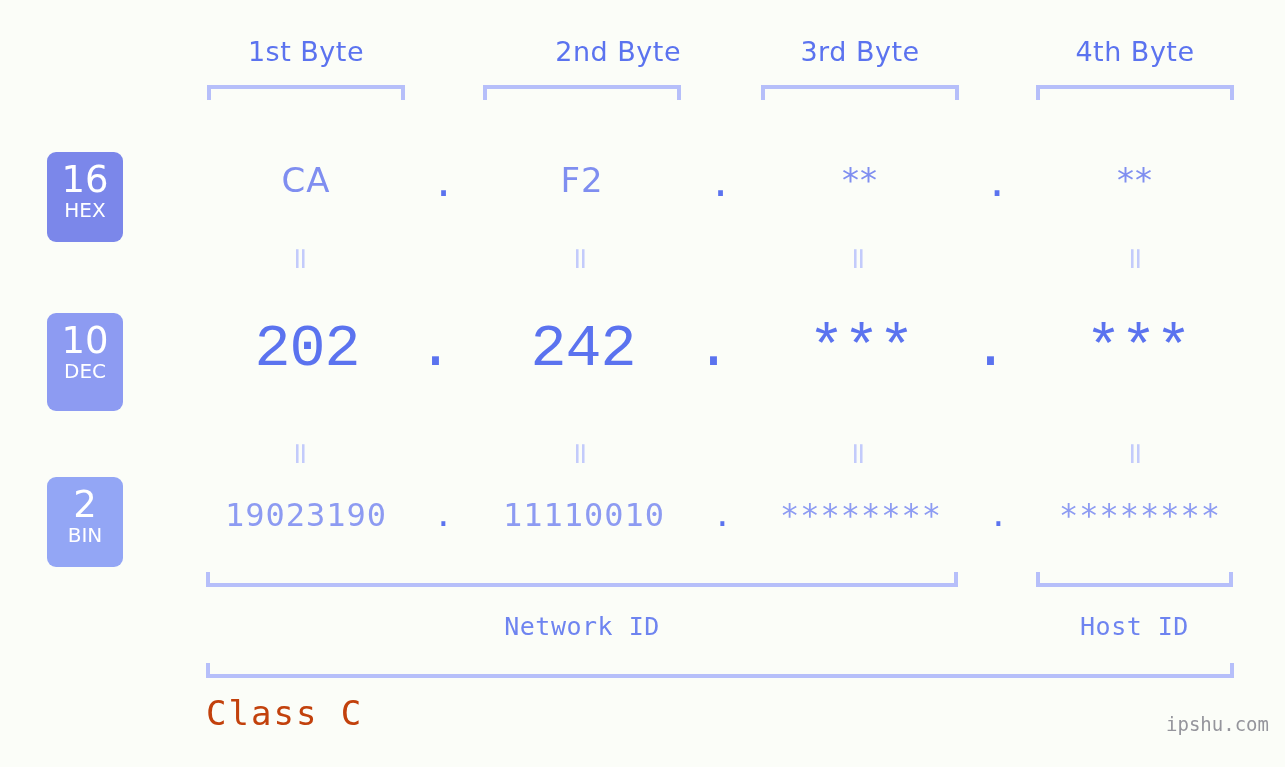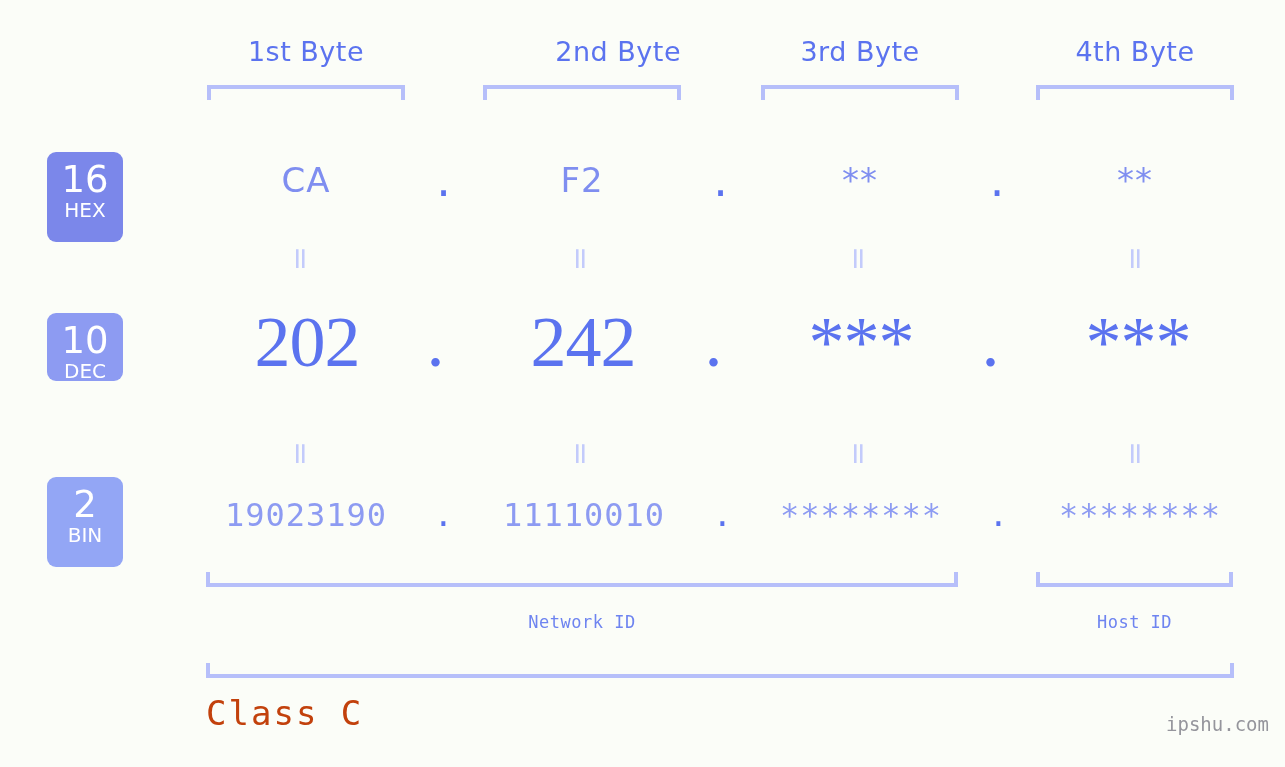--- a/index.html
+++ b/index.html
@@ -73,21 +73,21 @@
     font-weight: 400;
     font-family: "DejaVu Sans", sans-serif;
   }
   .badge .nm {
     display: block;
     font-size: 20px;
     line-height: 22px;
     font-family: "DejaVu Sans", sans-serif;
   }
   #badge-hex { top: 152px; height: 90px; background: #7b87ea; }
-  #badge-dec { top: 313px; height: 68px; background: #8d9bf2; }
+  #badge-dec { top: 313px; height: 98px; background: #8d9bf2; }
   #badge-bin { top: 477px; height: 90px; background: #93a6f5; }
 
   
   .cell {
     position: absolute;
     text-align: center;
     white-space: nowrap;
     color: #7f8ef0;
     font-family: "DejaVu Sans", sans-serif;
   }
@@ -98,25 +98,25 @@
     line-height: 60px;
     font-size: 34px;
     letter-spacing: 1px;
   }
   .row-hex .dot {
     color: #5b73ef;
     font-size: 46px;
   }
 
   .row-dec .cell {
-    top: 289px;
+    top: 296px;
     height: 106px;
     line-height: 106px;
-    font-family: Liberation Serif, serif;
-    font-size: 72px;
+    font-family: Liberation Mono, monospace;
+    font-size: 60px;
     color: #5b73ef;
     letter-spacing: -1px;
   }
   .row-dec .dot { color: #5b73ef; }
 
   .row-bin .cell {
     top: 490px;
     height: 50px;
     line-height: 50px;
     font-family: "DejaVu Sans Mono", monospace;
@@ -138,21 +138,21 @@
     letter-spacing: 0;
   }
   .eq-row1 { top: 241px; }
   .eq-row2 { top: 436px; }
 
   
   .section-caption {
     position: absolute;
     text-align: center;
     font-family: "DejaVu Sans Mono", monospace;
-    font-size: 17px;
+    font-size: 25px;
     color: #6e84f0;
     white-space: nowrap;
     letter-spacing: 0.5px;
   }
   .class-caption {
     position: absolute;
     font-family: "DejaVu Sans Mono", monospace;
     font-size: 34px;
     color: #c2410c;
     white-space: nowrap;

